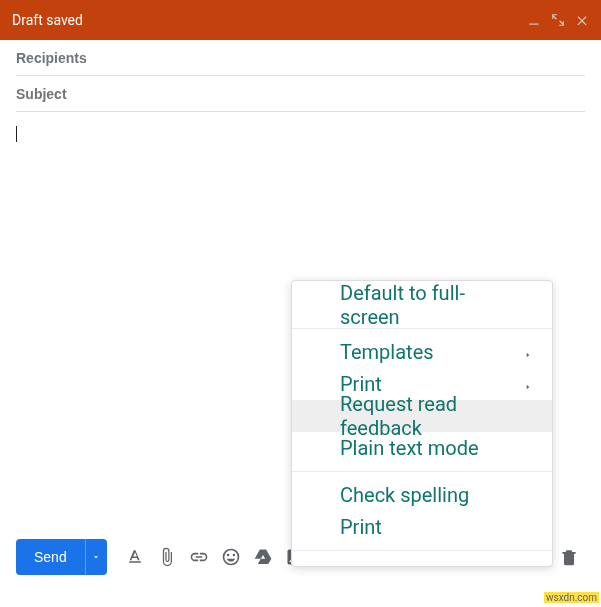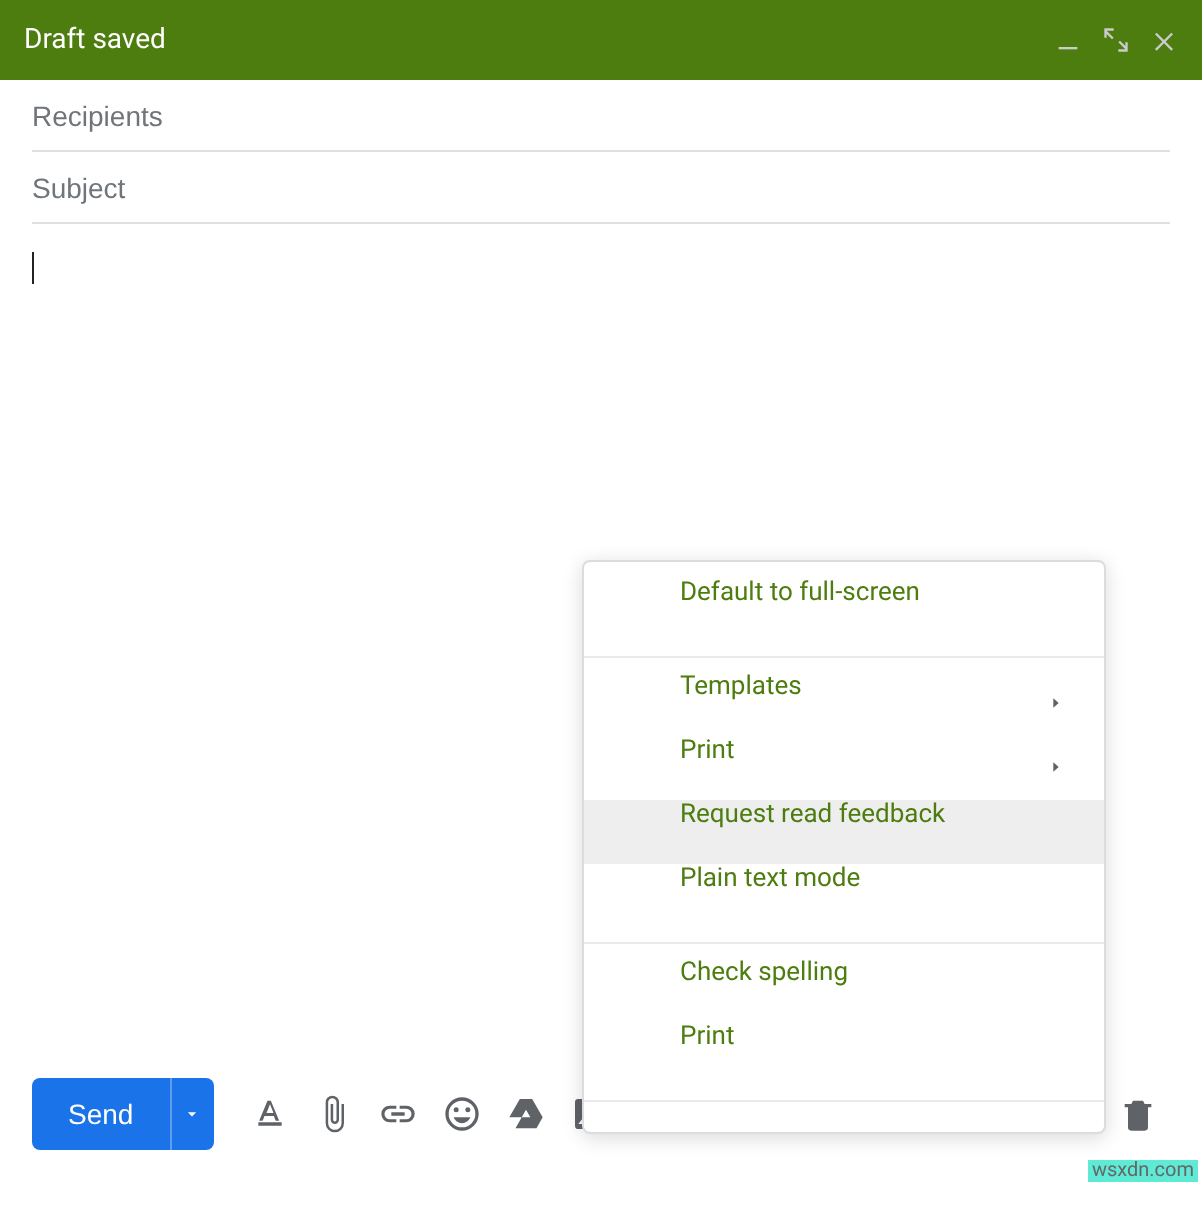--- a/index.html
+++ b/index.html
@@ -6,21 +6,21 @@
   body {
     font-family: Roboto, Arial, sans-serif;
     font-size: 14px;
     width: 601px;
     height: 607px;
     overflow: hidden;
     background: #fff;
     position: relative;
   }
   .header {
-    background: #4d7c0f;
+    background: #c2410c;
     color: #fff;
     height: 40px;
     display: flex;
     align-items: center;
     padding: 0 12px;
   }
   .header-title { flex: 1; font-size: 14px; }
   .header-icons { display: flex; gap: 10px; align-items: center; }
   .hicon { width: 14px; height: 14px; cursor: pointer; display:flex; align-items:center; justify-content:center; }
   .hicon svg { width: 14px; height: 14px; fill: #ccc; }
@@ -30,20 +30,21 @@
     height: 36px;
     display: flex;
     align-items: center;
   }
   .field input {
     border: none;
     outline: none;
     width: 100%;
     font-size: 14px;
     color: #222;
+    font-weight: bold;
   }
   .field input::placeholder { color: #70757a; }
   .body-area {
     padding: 10px 16px;
     position: relative;
     height: 420px;
   }
   .cursor {
     width: 1px;
     height: 16px;
@@ -102,43 +103,43 @@
     background: #fff;
     border: 1px solid #dadce0;
     border-radius: 4px;
     box-shadow: 0 2px 10px rgba(0,0,0,0.15);
     padding: 8px 0;
     z-index: 10;
   }
   .menu-item {
     height: 32px;
     display: flex;
-    align-items: flex-start;
+    align-items: center;
     padding: 0 48px;
-    font-size: 13px;
-    color: #4d7c0f;
+    font-size: 20px;
+    color: #0f766e;
     cursor: pointer;
     position: relative;
   }
   .menu-item:hover, .menu-item.highlight { background: #eeeeee; }
   .menu-divider { height: 1px; background: #e8eaed; margin: 7px 0; }
   .submenu-arrow {
     position: absolute;
     right: 20px;
     top: 50%;
     transform: translateY(-50%);
   }
   .submenu-arrow svg { width:8px; height:8px; fill:#5f6368; }
   .watermark {
     position: absolute;
     right: 2px;
-    bottom: 16px;
+    bottom: 4px;
     font-size: 10px;
     color: #666;
-    background: #5eead4;
+    background: #fde047;
     padding: 0 2px;
   }
 </style>
 </head>
 <body>
 
 <div class="header">
   <div class="header-title">Draft saved</div>
   <div class="header-icons">
     <div class="hicon">

